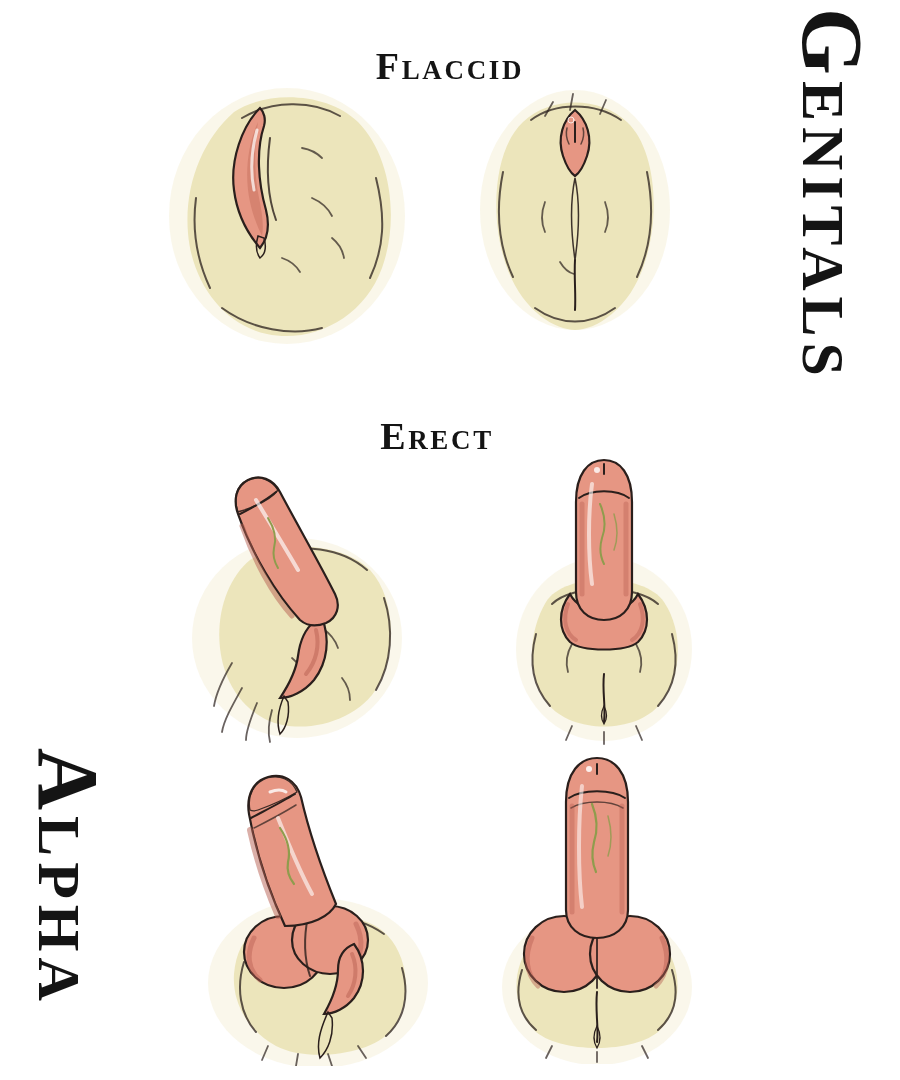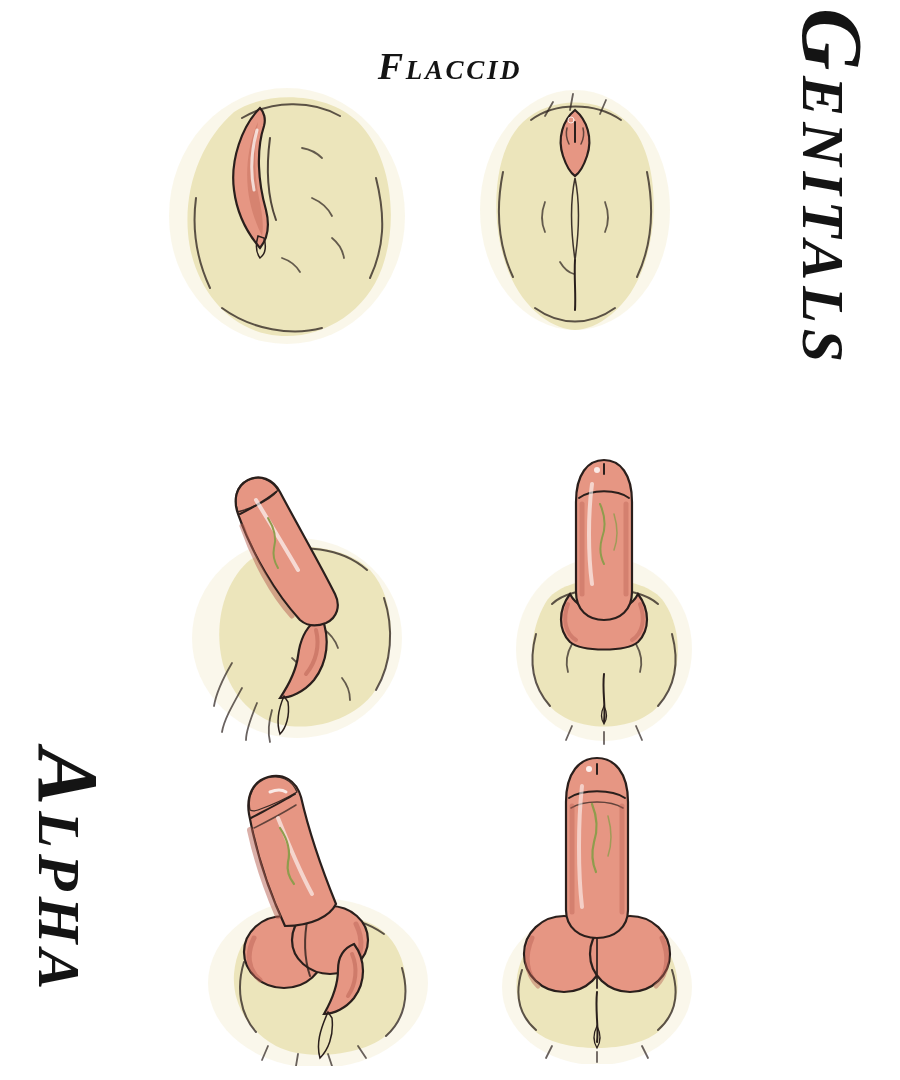--- a/index.html
+++ b/index.html
@@ -3,21 +3,21 @@
 <meta charset="utf-8">
 <style>
   html, body { margin: 0; padding: 0; }
   body {
     width: 900px; height: 1080px;
     background: var(--background, #ffffff);
     position: relative; overflow: hidden;
     font-family: "Liberation Serif", "DejaVu Serif", serif;
     color: var(--ink, #111111);
   }
-  .stage { position: absolute; inset: 0; font-style: italic; }
+  .stage { position: absolute; inset: 0; }
 
   .section-label {
     position: absolute;
     font-variant: small-caps;
     font-weight: 700;
     font-size: 38px;
     letter-spacing: 0.07em;
     text-align: center;
     color: var(--ink, #111);
     white-space: nowrap;
@@ -52,20 +52,21 @@
   .shade { stroke: var(--pink-deep, #b85f52); fill: none; stroke-linecap: round; }
   .vein  { stroke: var(--vein-green, #8f9c4d); fill: none; stroke-linecap: round; }
   .gloss { stroke: #ffffff; fill: none; stroke-linecap: round; }
 </style>
 </head>
 <body>
 
 <div class="stage">
 
   <div class="section-label" id="label-flaccid">Flaccid</div>
+  <div class="section-label" id="label-erect">Erect</div>
   <div class="vtext" id="title-genitals">Genitals</div>
   <div class="vtext" id="title-alpha">Alpha</div>
 
   <svg class="fig" style="left:162px; top:78px;" width="256" height="272" viewBox="0 0 256 272">
     <g>
       <ellipse class="fill-halo" cx="125" cy="138" rx="118" ry="128" opacity="0.55"></ellipse>
       <path class="fill-fur" d="M72 34 C105 12 165 14 196 44 C228 76 238 140 220 190 C202 240 150 266 105 256 C62 247 30 205 26 155 C22 108 40 62 72 34 Z"></path>
       <path class="ink" stroke-width="2" opacity="0.75" d="M80 40 C110 22 150 22 178 38"></path>
       <path class="ink" stroke-width="2" opacity="0.75" d="M214 100 C224 140 222 170 208 200"></path>
       <path class="ink" stroke-width="2" opacity="0.75" d="M60 230 C90 252 130 258 160 250"></path>

